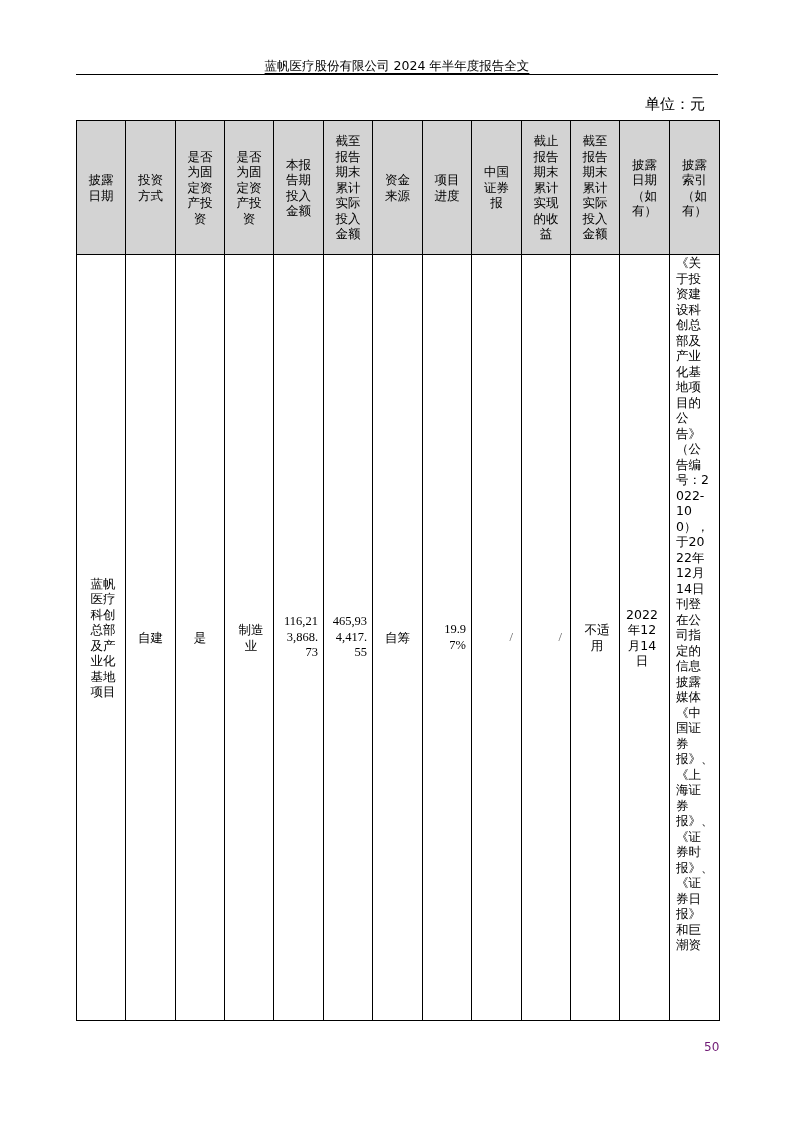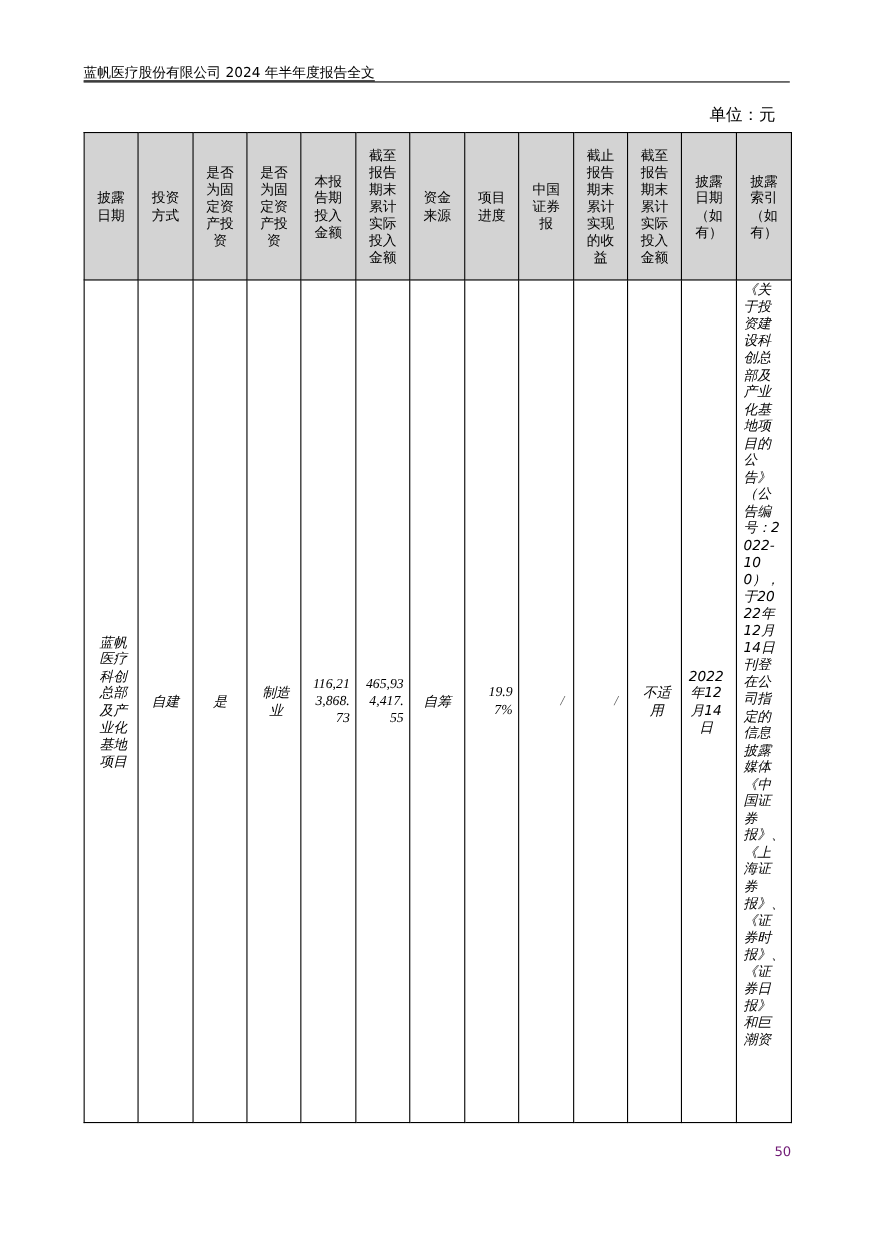--- a/index.html
+++ b/index.html
@@ -3,39 +3,39 @@
 <meta charset="utf-8">
 <style>
   html, body { margin: 0; padding: 0; }
   body {
     width: 793px; height: 1122px; background: #ffffff; position: relative;
     font-family: "DejaVu Sans", "Liberation Sans", sans-serif; color: #000;
     overflow: hidden;
   }
   .running-header {
     position: absolute; left: 76px; top: 57px; width: 642px; height: 17px;
-    border-bottom: 1px solid #000; text-align: left; font-size: 12.5px; line-height: 17px;
+    border-bottom: 1px solid #000; text-align: center; font-size: 12.5px; line-height: 17px;
   }
   .running-header span { text-decoration: underline; text-underline-offset: 3px; }
   .unit {
     position: absolute; right: 88px; top: 96px; font-size: 15px; line-height: 16px;
   }
   table.invest {
     position: absolute; left: 76px; top: 120px; border-collapse: collapse;
     table-layout: fixed; width: 643px;
   }
   table.invest td, table.invest th {
     border: 1.5px solid #000; padding: 0; font-weight: normal;
     font-size: 12.5px; line-height: 15.5px; vertical-align: middle;
   }
   table.invest th {
     background: #d3d3d3; height: 133px; text-align: center;
   }
   table.invest th .hd { display: inline-block; width: 28px; word-break: break-all; text-align: center; }
-  table.invest td { height: 765px; font-style: italic; }
+  table.invest td { height: 765px; }
   .cell-text { display: block; padding: 0 6px; word-break: break-all; }
   .cell-left { text-align: center; }
   .cell-right { text-align: right; }
   .num { font-family: "Liberation Serif", "DejaVu Serif", serif; font-size: 12.5px; }
   .narrow { width: 28px; margin-left: 6px; word-break: break-all; }
   .idx {
     display: block; width: 36px; margin-left: 6px; word-break: break-all;
     vertical-align: top; line-height: 15.5px; height: 765px; overflow: hidden;
   }
   td.topalign { vertical-align: top; }

